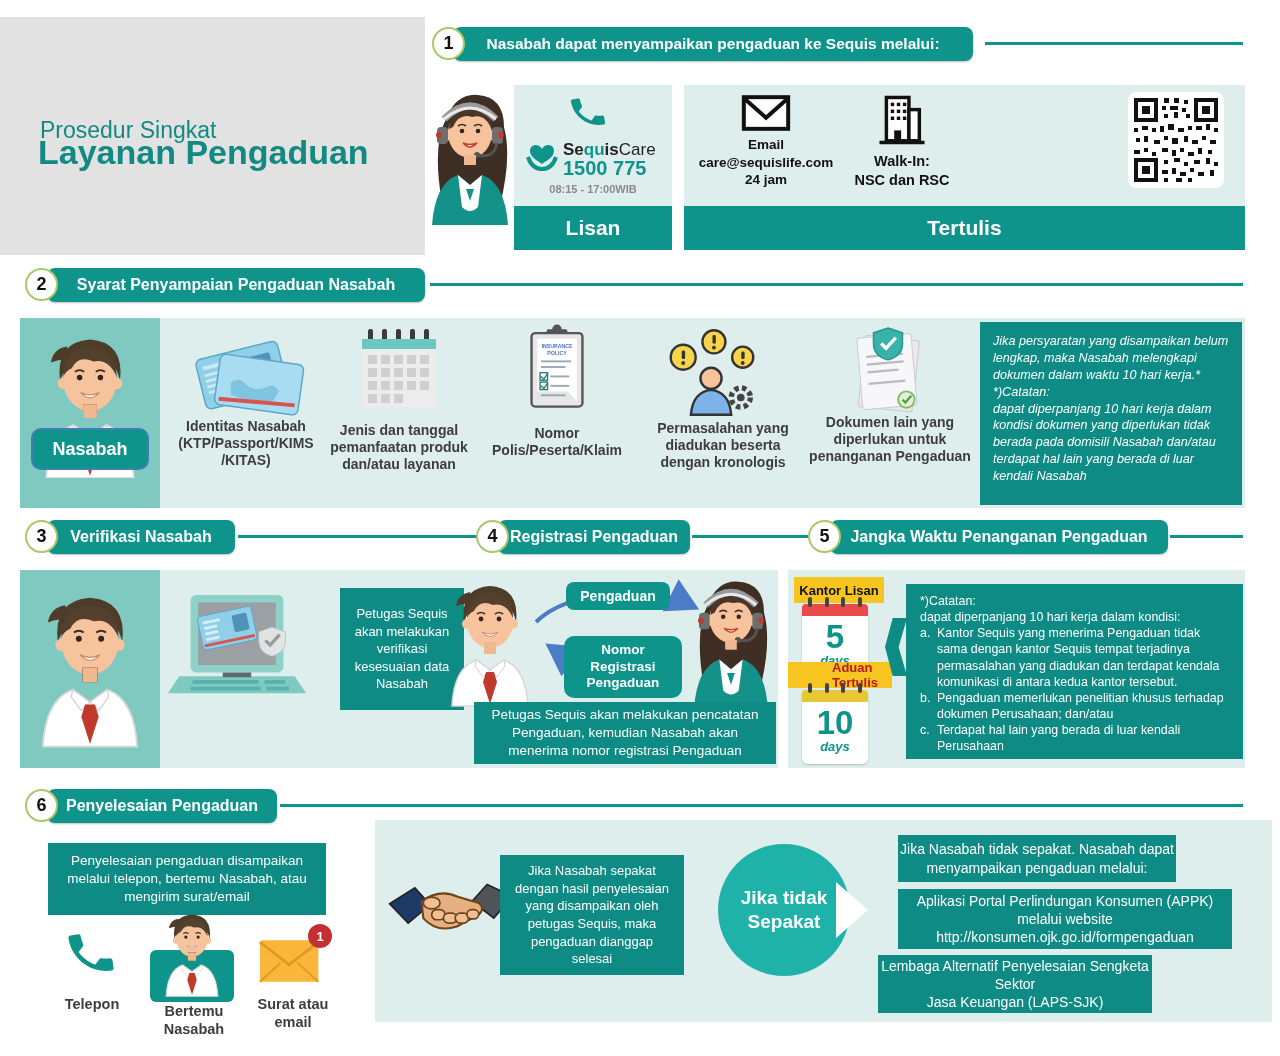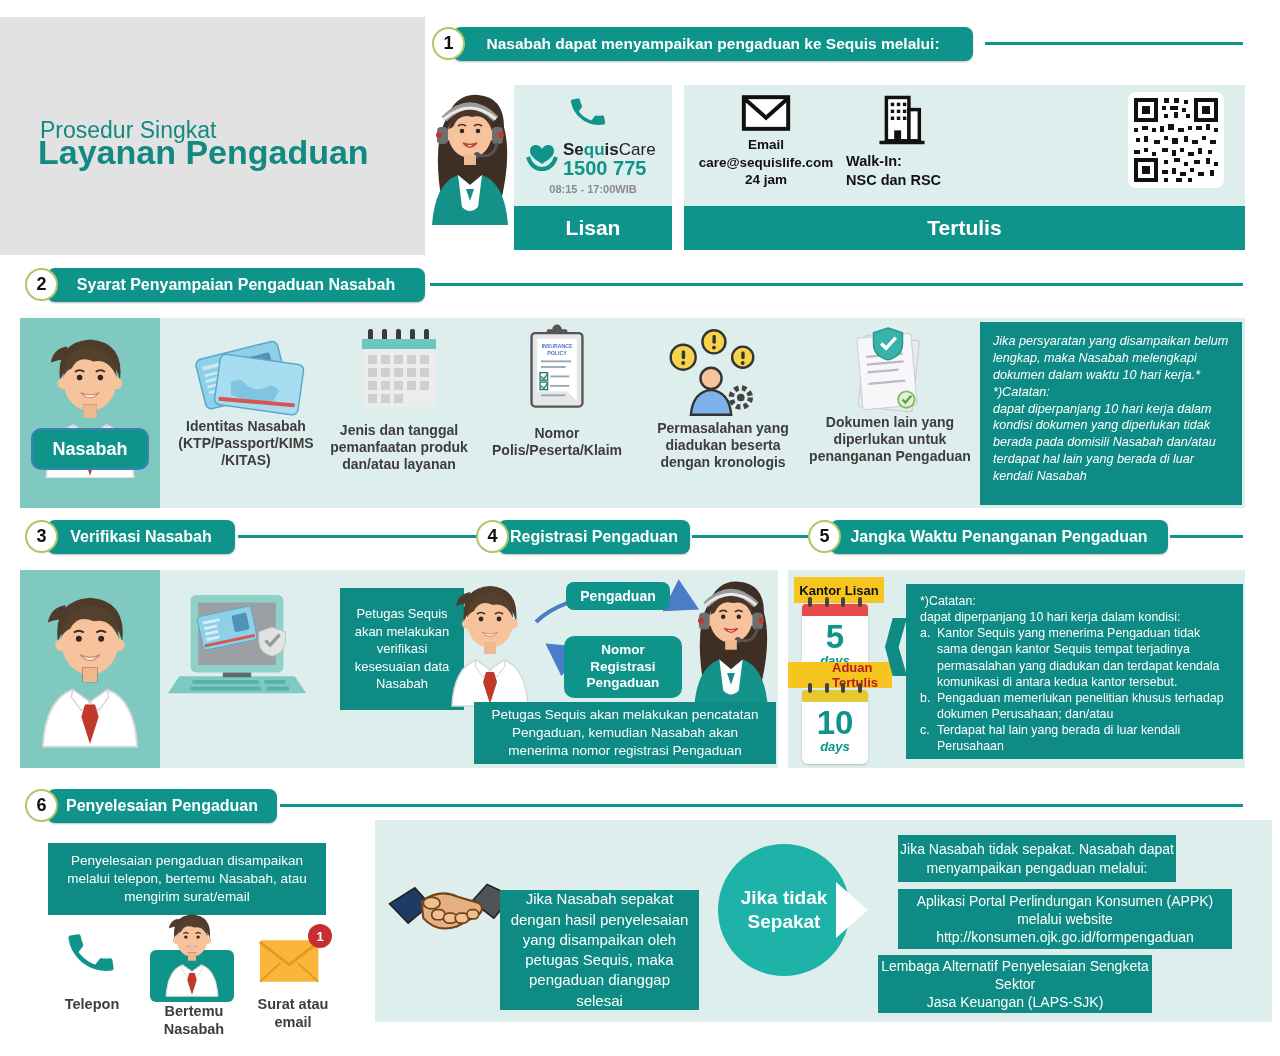--- a/index.html
+++ b/index.html
@@ -144,21 +144,21 @@
       <rect x="17" y="20" width="4" height="4"></rect>
         <rect x="24" y="20" width="4" height="4"></rect>
         <rect x="31" y="20" width="4" height="4"></rect>
       <rect x="17" y="28" width="4" height="4"></rect>
         <rect x="24" y="28" width="4" height="4"></rect>
         <rect x="31" y="28" width="4" height="4"></rect>
       <rect x="21" y="44" width="8" height="12"></rect>
     </g>
     <line x1="4" y1="58" x2="56" y2="58" stroke="#111" stroke-width="4"></line>
   </svg>
-  <div class="abs prel" style="left:846px;top:152px;width:112px;font-size:14.5px;font-weight:bold;color:#111;line-height:1.3;">Walk-In:
+  <div class="abs prel" style="left:846px;top:152px;width:112px;text-align:center;font-size:14.5px;font-weight:bold;color:#111;line-height:1.3;">Walk-In:
 NSC dan RSC</div>
   <div class="abs" style="left:1128px;top:92px;width:96px;height:96px;background:#fff;border-radius:8px;">
     <svg viewBox="0 0 84 84" style="position:absolute;left:6px;top:6px;width:84px;height:84px;">
       <g fill="#111">
         <rect x="0" y="0" width="24" height="24"></rect>
           <rect x="60" y="0" width="24" height="24"></rect>
           <rect x="0" y="60" width="24" height="24"></rect>
       </g>
       <g fill="#fff">
         <rect x="4" y="4" width="16" height="16"></rect>
@@ -475,21 +475,21 @@
     <path d="M40 42 Q62 26 84 37 L108 44 Q116 50 108 58 L82 72 Q58 80 42 62 Z" fill="#e6b083" stroke="#6e4418" stroke-width="2.5"></path>
     <g fill="#f0c094" stroke="#6e4418" stroke-width="2">
       <rect x="52" y="52" width="16" height="12" rx="6"></rect>
       <rect x="66" y="56" width="16" height="12" rx="6"></rect>
       <rect x="80" y="56" width="16" height="12" rx="6"></rect>
       <rect x="94" y="52" width="14" height="11" rx="5.5"></rect>
     </g>
     <ellipse cx="52" cy="44" rx="10" ry="7" fill="#f0c094" stroke="#6e4418" stroke-width="2"></ellipse>
   </svg>
 
-  <div class="abs darkcap prel" style="left:500px;top:890px;width:199px;height:120px;font-size:15px;line-height:1.35;">Jika Nasabah sepakat
+  <div class="abs darkcap prel" style="left:500px;top:855px;width:184px;height:120px;font-size:13px;line-height:1.35;">Jika Nasabah sepakat
 dengan hasil penyelesaian
 yang disampaikan oleh
 petugas Sequis, maka
 pengaduan dianggap
 selesai</div>
 
   <div class="abs" style="left:718px;top:844px;width:132px;height:132px;background:var(--teal-circle);border-radius:50%;display:flex;align-items:center;justify-content:center;">
     <div class="prel" style="color:#fff;font-weight:bold;font-size:19px;text-align:center;line-height:1.25;">Jika tidak
 Sepakat</div>
   </div>

